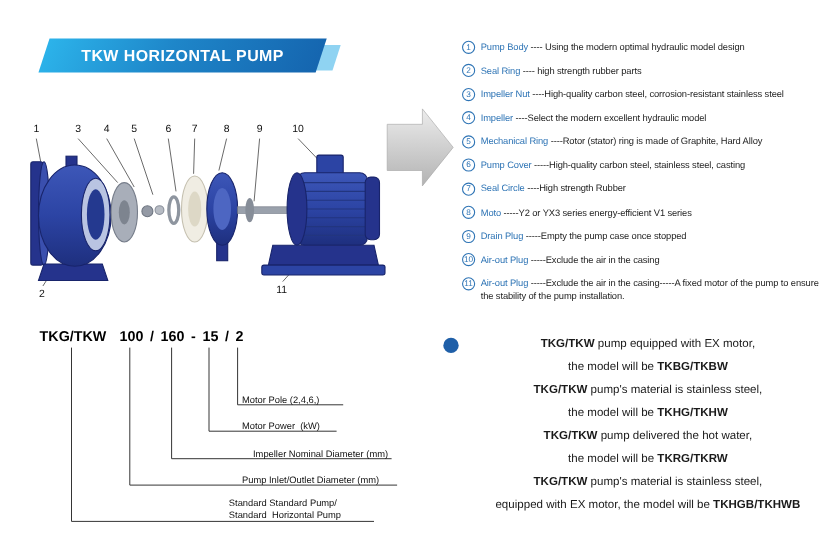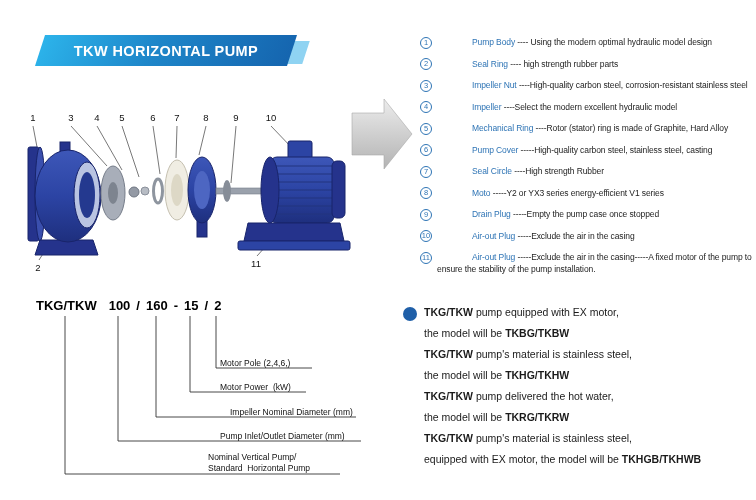--- a/index.html
+++ b/index.html
@@ -35,21 +35,21 @@
   .pn10{ left:249px; top:258px; }
 
   
   .parts-list { position:absolute; left:420px; top:36px; width:334px; display:flex; flex-direction:column; gap:9px; }
   .part-item { display:flex; align-items:flex-start; }
   .pnum {
     flex:0 0 12px; width:12px; height:12px; border:1px solid #2e74b5; border-radius:50%;
     color:#2e74b5; font-size:7.5px; line-height:10px; text-align:center; margin-right:5px; margin-top:0.5px;
   }
   .ptext { font-size:8.5px; line-height:12px; letter-spacing:-0.1px; }
-  .pname { color:#2e74b5;margin-left:35px; }
+  .pname { color:#2e74b5; }
   .pdesc { color:#1d1d1d; }
   .part-item.nowrap .ptext { white-space:nowrap; }
 
   
   .model-code {
     position:absolute; left:36px; top:298px; display:flex; gap:6px;
     font-size:13px; font-weight:bold; color:#000;
   }
   .model-code span:first-child { margin-right:6px; }
   .mlabel { position:absolute; font-size:8.5px; color:#111; white-space:pre; }
@@ -58,21 +58,21 @@
   .ml2 { left:220px; top:407px;margin-left:10px; }
   .ml3 { left:220px; top:431px; }
   .ml4 { left:208px; top:452px; }
   .ml5 { left:208px; top:463px; }
 
   
   .note-bullet {
     position:absolute; left:403px; top:307px; width:14px; height:14px;
     border-radius:50%; background:#1f5fa8;
   }
-  .notes { position:absolute; left:424px; top:306px; width:330px; }
+  .notes { position:absolute; left:424px; top:306px; width:330px;text-align:center; }
   .note-line { font-size:10.5px; line-height:13px; margin-bottom:8px; white-space:pre; color:#1a1a1a; }
   .note-line b { font-weight:bold; }
 </style>
 </head>
 <body>
 
 <div id="page">
 
   <svg id="art" width="756" height="500" viewBox="0 0 756 500">
     <defs>
@@ -236,21 +236,21 @@
     <span>160</span>
     <span>-</span>
     <span>15</span>
     <span>/</span>
     <span>2</span>
   </div>
   <span class="mlabel ml0">Motor Pole (2,4,6,)</span>
   <span class="mlabel ml1">Motor Power  (kW)</span>
   <span class="mlabel ml2">Impeller Nominal Diameter (mm)</span>
   <span class="mlabel ml3">Pump Inlet/Outlet Diameter (mm)</span>
-  <span class="mlabel ml4">Nominal Vertical Pump/</span>
+  <span class="mlabel ml4">Standard Standard Pump/</span>
   <span class="mlabel ml5">Standard  Horizontal Pump</span>
 
   <span class="note-bullet"></span>
   <div class="notes">
     <div class="note-line"><b>TKG/TKW</b><span> pump equipped with EX motor,</span><b></b></div>
     <div class="note-line"><b></b><span>the model will be </span><b>TKBG/TKBW</b></div>
     <div class="note-line"><b>TKG/TKW</b><span> pump's material is stainless steel,</span><b></b></div>
     <div class="note-line"><b></b><span>the model will be </span><b>TKHG/TKHW</b></div>
     <div class="note-line"><b>TKG/TKW</b><span> pump delivered the hot water,</span><b></b></div>
     <div class="note-line"><b></b><span>the model will be </span><b>TKRG/TKRW</b></div>

